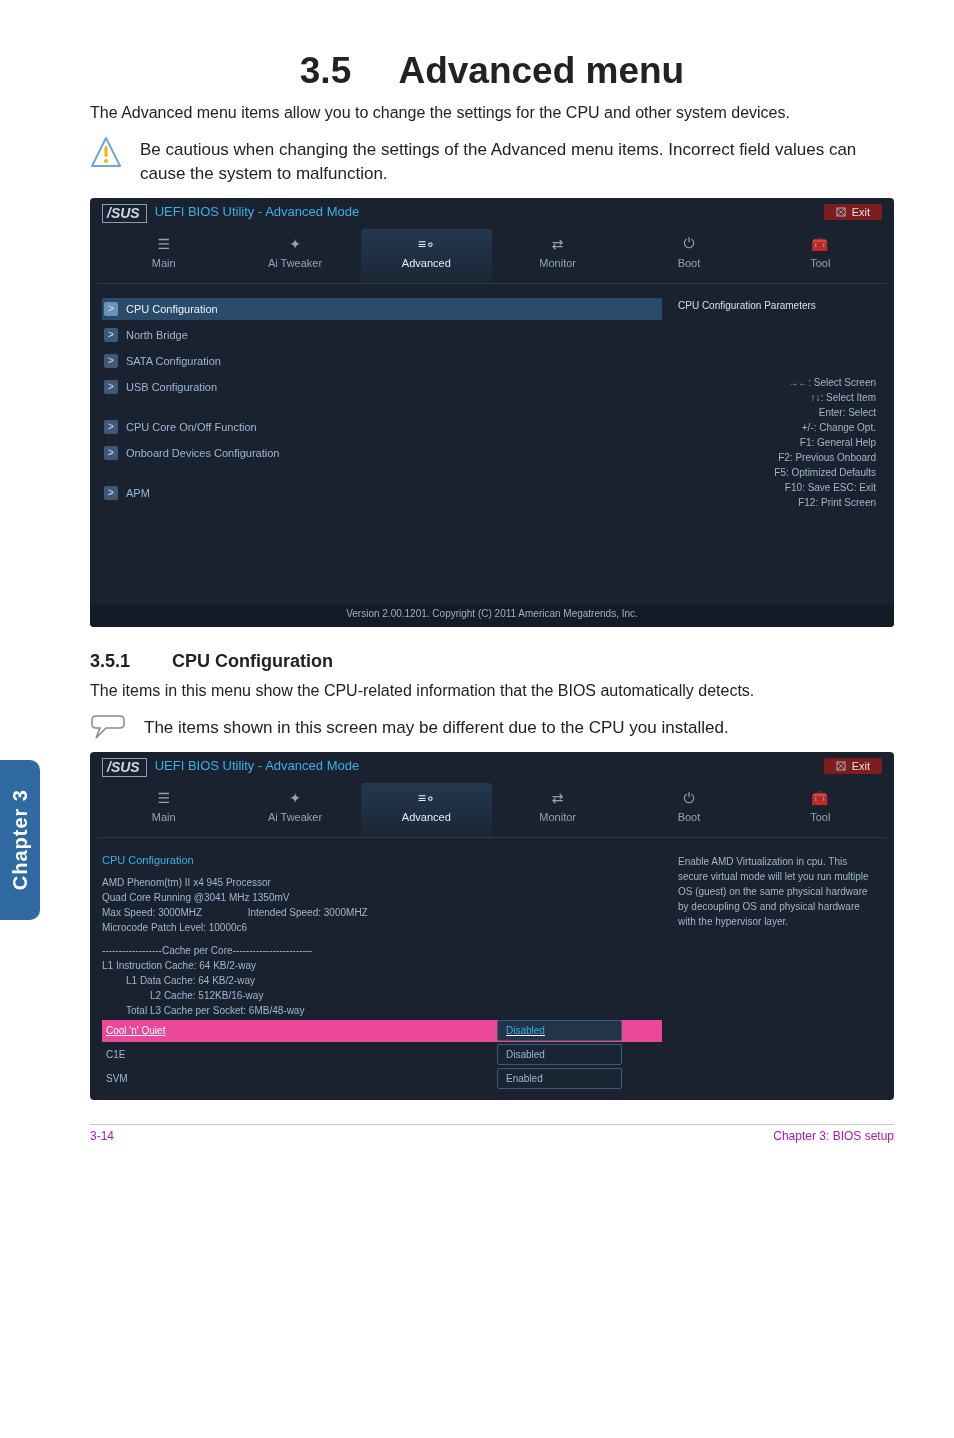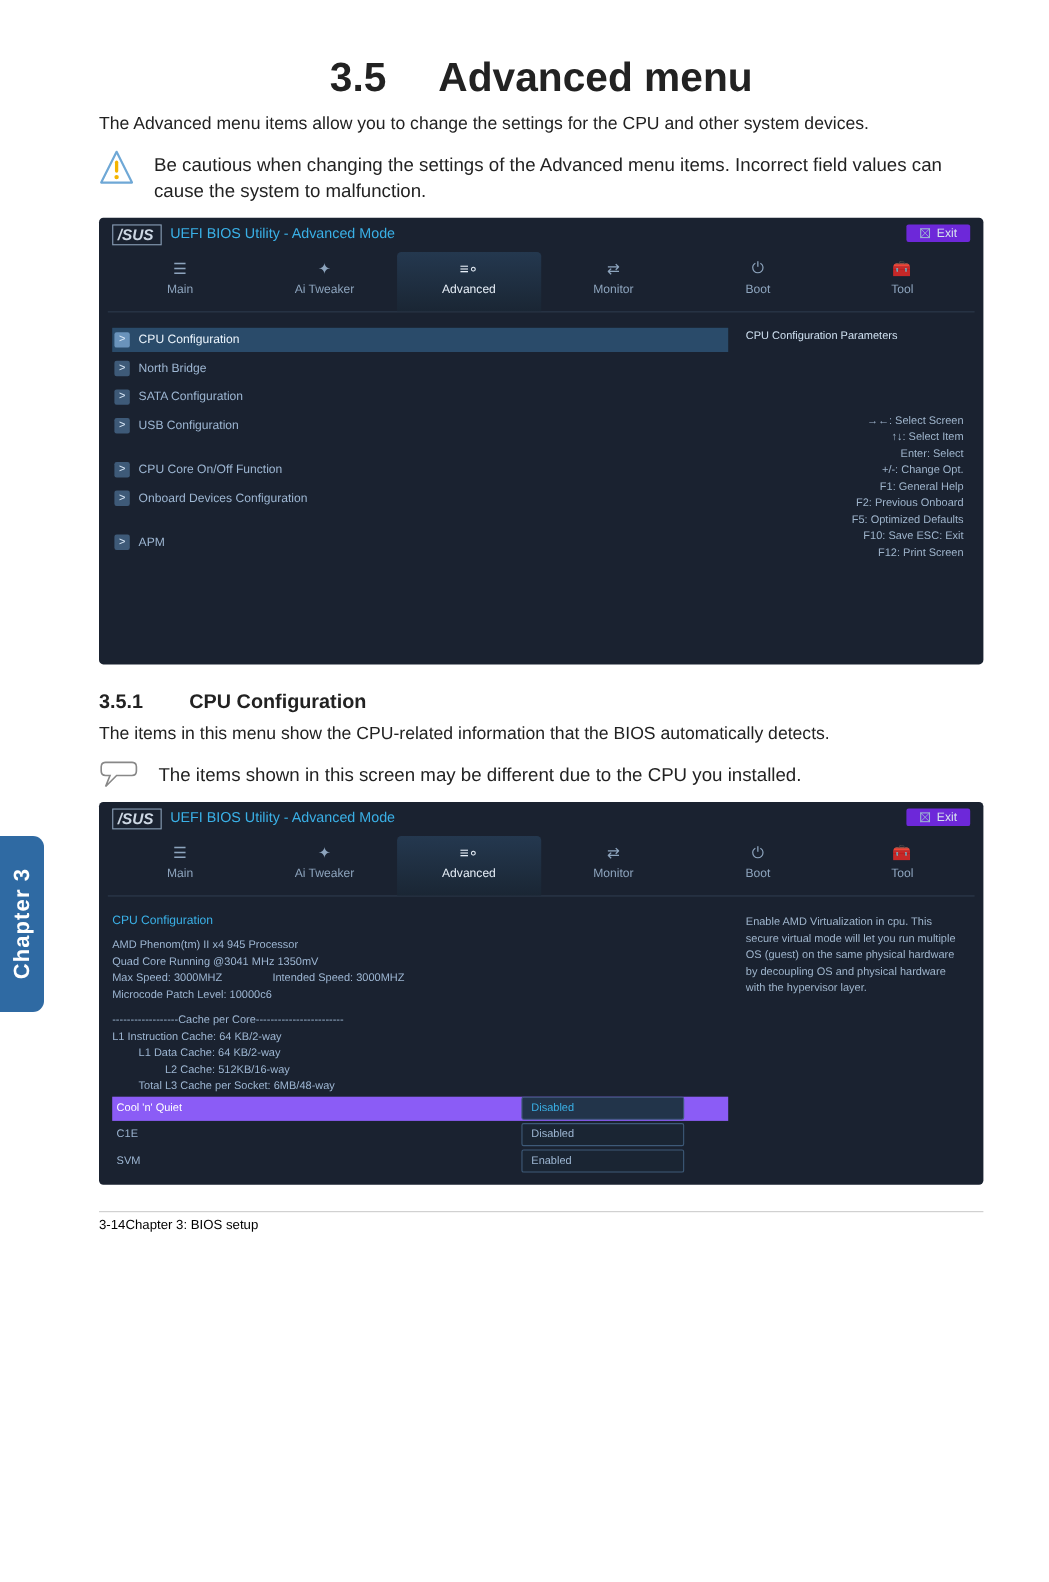--- a/index.html
+++ b/index.html
@@ -63,21 +63,21 @@
     margin-right: 8px;
     border: 1px solid #8aa0b8;
     padding: 0 6px 1px 4px;
   }
   .bios-title {
     color: #3ab0e6;
     font-size: 13px;
   }
   .bios-exit {
     margin-left: auto;
-    background: #6d28d9;
+    background: #7f1d1d;
     padding: 2px 12px;
     border-radius: 2px;
     font-size: 11px;
     display: flex;
     align-items: center;
     gap: 6px;
   }
   .bios-tabs {
     display: flex;
     margin: 4px 8px 0 8px;
@@ -174,24 +174,24 @@
   }
   .cpu-left { flex:1; color:#9db6d2; font-size:10px; line-height:1.5; }
   .cpu-left .section-title{ color:#3ab0e6; margin-bottom:6px; font-size:11px;}
   .cpu-left .indent { padding-left: 24px; }
   .kv-row {
     display:flex;
     align-items:center;
     height:22px;
     margin-top:2px;
   }
-  .kv-row.selected { background:#8b5cf6; color:#fff;}
+  .kv-row.selected { background:#ec4899; color:#fff;text-decoration:underline;}
   .kv-row .kv-label{ flex:1; padding-left:4px;}
   .kv-row .kv-val {
-    width:148px;
+    width:125px;
     text-align:left;
     padding:2px 8px;
     margin-right:40px;
   }
   .kv-row.selected .kv-val{ background:#22344a; border:1px solid #3e5a78; border-radius:2px; color:#3ab0e6;}
   .kv-row .kv-val.boxed { border:1px solid #3e5a78; border-radius:2px; background:#1a2533;}
   .cpu-right {
     width: 210px;
     color: #9fb5cc;
     font-size: 10px;
@@ -215,23 +215,23 @@
   .side-tab span {
     color: #fff;
     font-weight: bold;
     font-size: 20px;
     writing-mode: vertical-rl;
     transform: rotate(180deg);
     letter-spacing: 1px;
   }
   .footer {
     display: flex;
-    justify-content: flex-start;
+    justify-content: space-between;
     font-size: 12px;
-    color: #000000;
+    color: #a21caf;
     border-top: 1px solid #ccc;
     margin-top: 20px;
     padding-top: 4px;
   }
 </style>
 </head>
 <body>
 
 <div class="side-tab">
   <span>Chapter 3</span>
@@ -336,20 +336,21 @@
           <div>Enter:  Select</div>
           <div>+/-:  Change Opt.</div>
           <div>F1:  General Help</div>
           <div>F2:  Previous Onboard</div>
           <div>F5:  Optimized Defaults</div>
           <div>F10:  Save   ESC:  Exit</div>
           <div>F12:  Print Screen</div>
         </div>
       </div>
     </div>
+    <div class="bios-ver">Version  2.00.1201.   Copyright  (C)  2011  American  Megatrends,  Inc.</div>
   </div>
 
   <div class="h2">
     <span>3.5.1</span>
     <span style="display:inline-block;width:32px"></span>
     <span>CPU Configuration</span>
   </div>
 
   <p class="body-text">The items in this menu show the CPU-related information that the BIOS automatically detects.</p>
 

